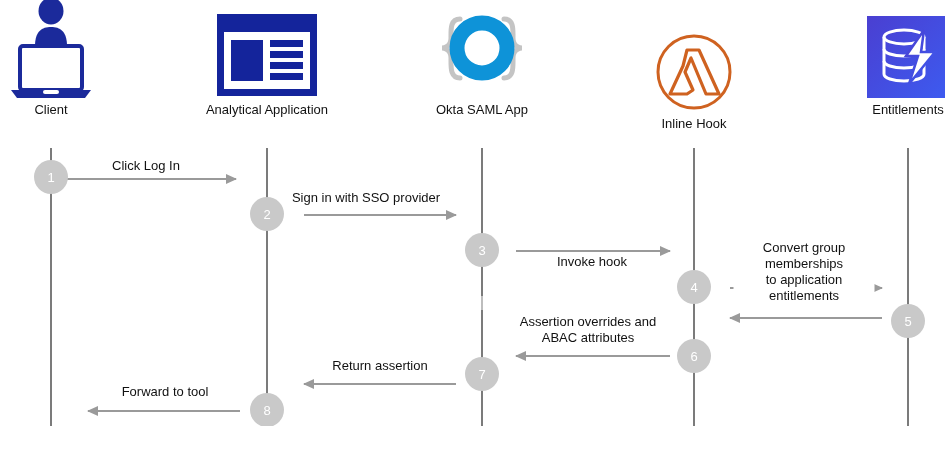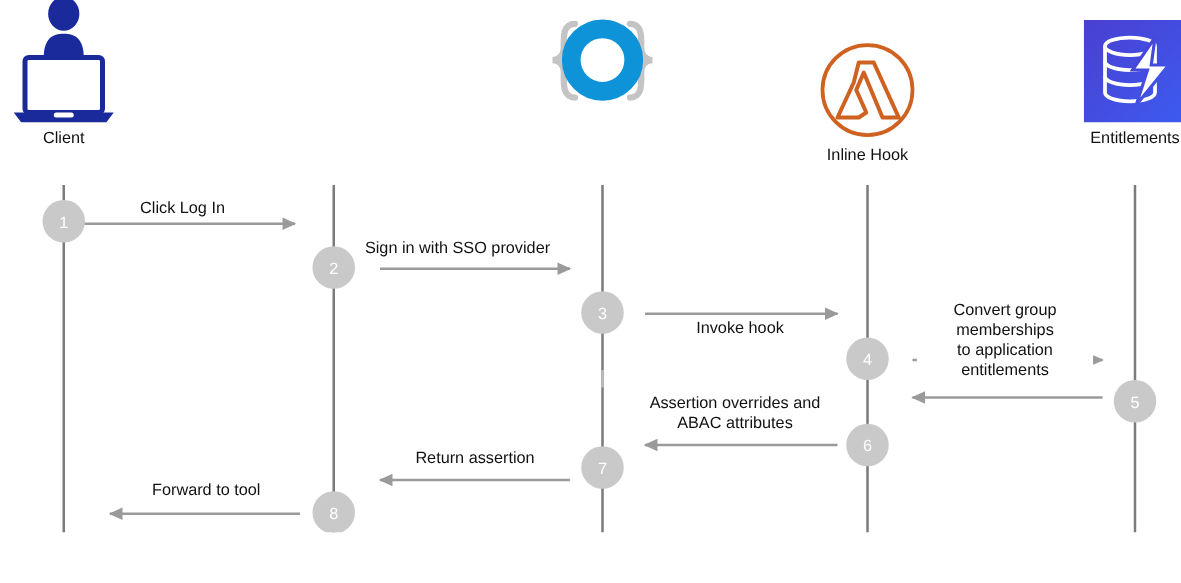--- a/index.html
+++ b/index.html
@@ -112,29 +112,44 @@
           <ellipse cx="46" cy="13" rx="12.5" ry="13.5" fill="#1b2a9b"></ellipse>
           <path d="M30 48 C30 33 37 29 46 29 C55 29 62 33 62 48 Z" fill="#1b2a9b"></path>
           <rect x="15" y="48" width="62" height="44" rx="3" fill="none" stroke="#1b2a9b" stroke-width="4"></rect>
           <path d="M6 92 H86 L80 100 H12 Z" fill="#1b2a9b"></path>
           <rect x="38" y="92" width="16" height="4" rx="2" fill="#ffffff"></rect>
         </svg>
       </span>
       <div class="actor-label">Client</div>
     </div>
     <div class="lifeline" style="left: 266px; top: 148px; height: 318px;"></div>
+    <div class="actor" style="left: 267px; top: 2px;">
+      <span class="actor-icon">
+        <svg width="104" height="86" viewBox="0 0 104 86">
+          <rect x="2" y="2" width="100" height="82" fill="#14249b"></rect>
+          <rect x="9" y="20" width="86" height="57" fill="#ffffff"></rect>
+          <rect x="16" y="28" width="32" height="41" fill="#14249b"></rect>
+          <rect x="55" y="28" width="33" height="7" fill="#14249b"></rect>
+          <rect x="55" y="39" width="33" height="7" fill="#14249b"></rect>
+          <rect x="55" y="50" width="33" height="7" fill="#14249b"></rect>
+          <rect x="55" y="61" width="33" height="7" fill="#14249b"></rect>
+        </svg>
+      </span>
+      <div class="actor-label">Analytical Application</div>
+    </div>
     <div class="lifeline" style="left: 481px; top: 148px; height: 318px;"></div>
     <div class="actor" style="left: 482px; top: 2px;">
       <span class="actor-icon">
         <svg width="96" height="84" viewBox="0 0 96 84">
           <path d="M26 5 C16 5 17 16 17 24 C17 34 8 34 8 34 C8 34 17 34 17 44 C17 53 16 64 26 64" fill="none" stroke="#c4c4c4" stroke-width="5" stroke-linecap="round"></path>
           <path d="M70 5 C80 5 79 16 79 24 C79 34 88 34 88 34 C88 34 79 34 79 44 C79 53 80 64 70 64" fill="none" stroke="#c4c4c4" stroke-width="5" stroke-linecap="round"></path>
           <circle cx="48" cy="34" r="25" fill="none" stroke="#0e93d8" stroke-width="15"></circle>
         </svg>
       </span>
+      <div class="actor-label">Okta SAML App</div>
     </div>
     <div class="lifeline" style="left: 693px; top: 148px; height: 318px;"></div>
     <div class="actor" style="left: 694px; top: 16px;">
       <span class="actor-icon">
         <svg width="80" height="80" viewBox="0 0 80 80">
           <circle cx="40" cy="40" r="36" fill="none" stroke="#cf6220" stroke-width="3"></circle>
           <path d="M33 18 H45 L65 62 H52 L37 26 L31 40 L39 58 L33 62 H16 L29 34 Z" fill="none" stroke="#cf6220" stroke-width="3.2" stroke-linejoin="round"></path>
         </svg>
       </span>
       <div class="actor-label">Inline Hook</div>

